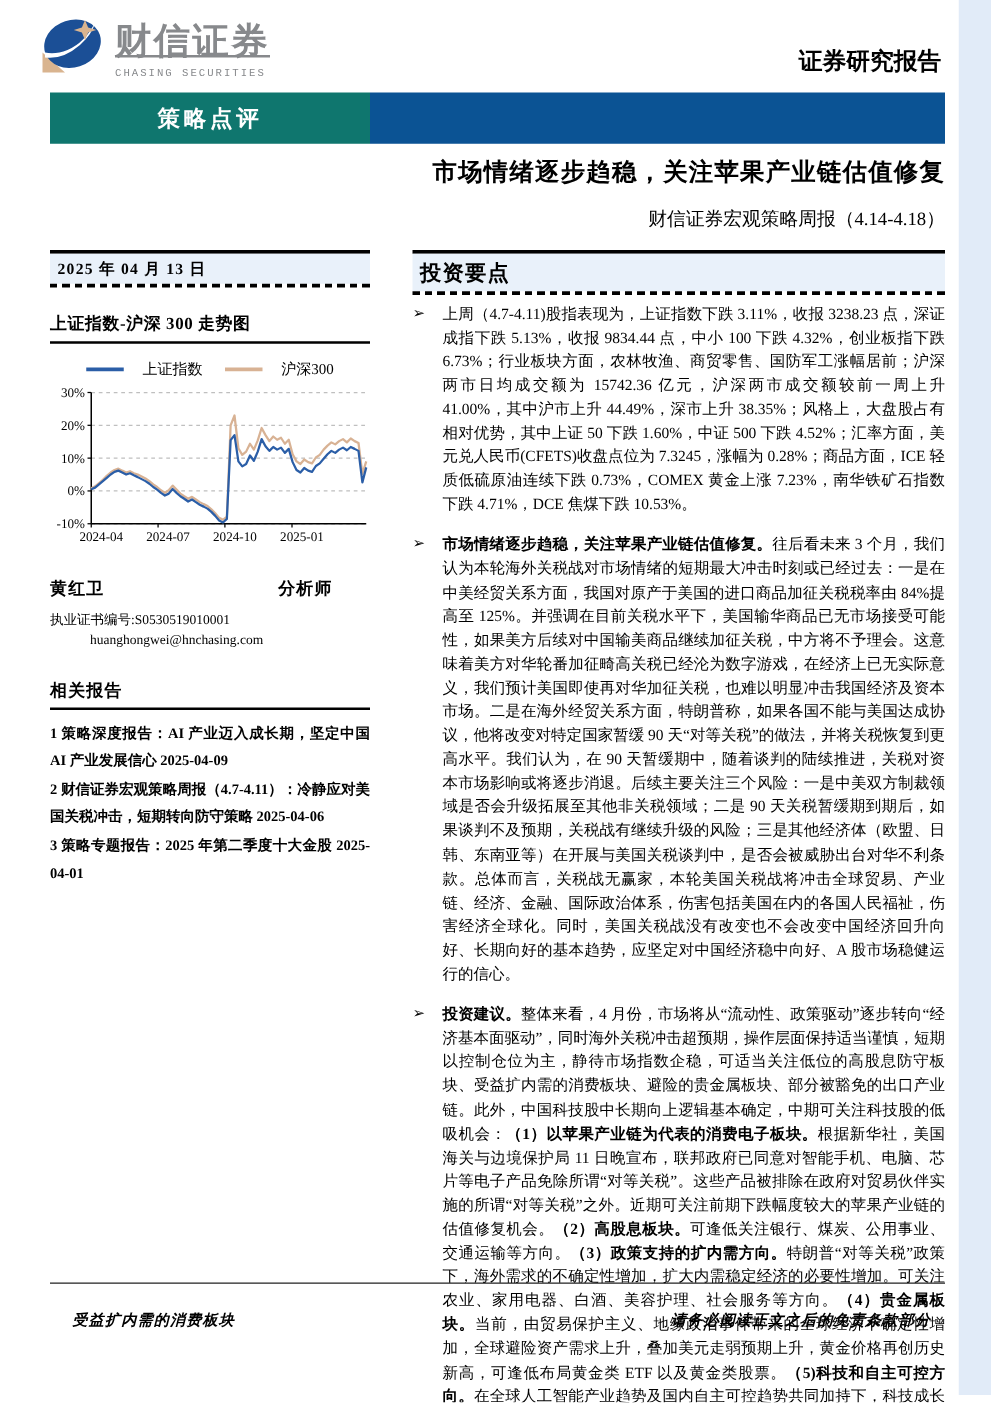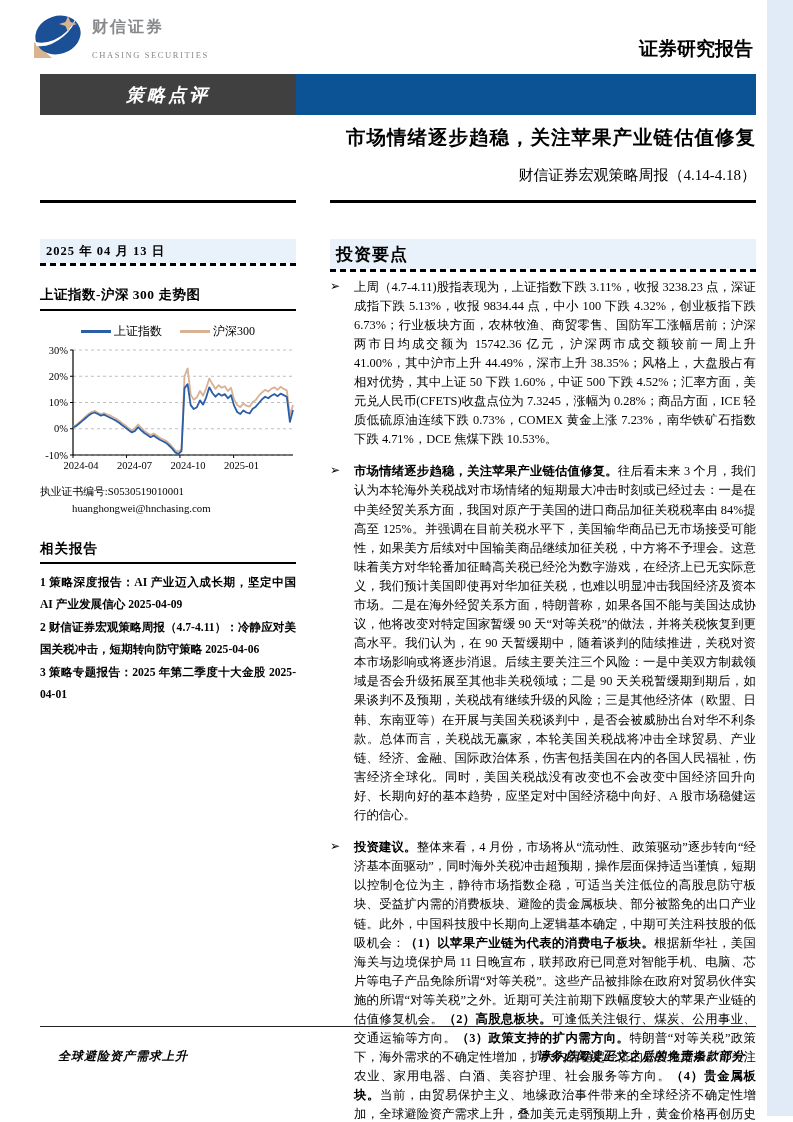--- a/index.html
+++ b/index.html
@@ -4,46 +4,46 @@
 <style>
   * { margin:0; padding:0; box-sizing:border-box; }
   html,body { background:#fff; }
   body { font-family:"Liberation Serif","DejaVu Serif",serif; color:#000; }
   .page { position:relative; width:793px; height:1122px; background:#fff; overflow:hidden; }
   .edge-strip { position:absolute; right:0; top:0; width:26px; height:1116px; background:#e1ebf8; }
 
   
   .logo { position:absolute; left:32px; top:12px; display:flex; align-items:center; }
   .logo-text { margin-left:8px; }
-  .logo-cn { font-family:"Liberation Sans","DejaVu Sans",sans-serif; font-size:16px; font-weight:bold; color:#87898c; letter-spacing:2px; }
-  .logo-en { font-family:Liberation Serif, serif; font-size:8.5px; color:#87898c; letter-spacing:1.6px; margin-top:12px; }
+  .logo-cn { font-family:"Liberation Sans","DejaVu Sans",sans-serif; font-size:29px; font-weight:bold; color:#87898c; letter-spacing:2px;text-decoration:underline; }
+  .logo-en { font-family:Liberation Mono, monospace; font-size:8.5px; color:#87898c; letter-spacing:1.6px; margin-top:1px; }
   .report-type { position:absolute; right:40px; top:36px; font-size:19px; font-weight:bold; }
 
   
   .banner { position:absolute; left:40px; top:74px; width:716px; height:41px; display:flex; }
-  .banner-light { width:256px; height:100%; background:#404040; color:#fff; display:flex; align-items:center; justify-content:center; font-size:18px; font-weight:bold; letter-spacing:3px;font-style:italic; }
+  .banner-light { width:256px; height:100%; background:#0f766e; color:#fff; display:flex; align-items:center; justify-content:center; font-size:18px; font-weight:bold; letter-spacing:3px; }
   .banner-dark { flex:1; height:100%; background:#0b5394; }
 
   .doc-title { position:absolute; left:240px; top:124px; width:516px; text-align:right; font-size:19.5px; font-weight:bold; letter-spacing:1px; }
   .doc-subtitle { position:absolute; left:340px; top:166px; width:416px; text-align:right; font-size:15px; font-weight:normal; }
 
   
   .col-left { position:absolute; left:40px; top:200px; width:256px; }
   .col-right { position:absolute; left:330px; top:200px; width:426px; }
 
   .rule-top { border-top:3px solid #000; }
-  .tinted-row { background:#e9f1fa; padding:4px 6px 3px 6px; font-weight:bold;margin-top:36px; }
+  .tinted-row { background:#e9f1fa; padding:4px 6px 3px 6px; font-weight:bold; }
   .dashes { height:2.5px; background-image:repeating-linear-gradient(90deg,#000 0 6px,transparent 6px 10px); }
 
   .date-row { font-size:12.5px; letter-spacing:1px; }
 
   .chart-block { margin-top:20px; }
   .chart-title { font-size:13.5px; font-weight:bold; padding-bottom:5px; border-bottom:2.5px solid #000; letter-spacing:0.5px; }
   .legend { display:flex; justify-content:center; gap:18px; margin-top:12px; font-size:12px; }
-  .legend-item { display:flex; align-items:center; gap:3px; }
+  .legend-item { display:flex; align-items:center; gap:15px; }
   .legend-swatch { width:30px; height:3px; }
   .chart-svg { display:block; margin-top:4px; }
 
   .analyst-row { display:flex; justify-content:space-between; padding-right:30px; margin-top:22px; font-size:13.5px; font-weight:bold; letter-spacing:1px; }
   .analyst-cert { margin-top:9px; font-size:10.8px; }
   .analyst-email { margin-top:3px; font-size:10.8px;margin-left:32px; }
 
   .related-header { margin-top:26px; font-size:13.5px; font-weight:bold; letter-spacing:1px; padding-bottom:4px; border-bottom:2.5px solid #000; }
   .related-list { margin-top:8px; font-size:11.6px; line-height:1.95; }
   .related-item { text-align:justify;font-weight:bold; }
@@ -131,20 +131,24 @@
           <text x="94.46000000000001" y="125" text-anchor="middle" font-size="10.5" font-family="Liberation Serif, DejaVu Serif, serif" fill="#000">2024-07</text>
           <line x1="139.92000000000002" y1="111" x2="139.92000000000002" y2="114" stroke="#000" stroke-width="1"></line>
           <text x="147.92000000000002" y="125" text-anchor="middle" font-size="10.5" font-family="Liberation Serif, DejaVu Serif, serif" fill="#000">2024-10</text>
           <line x1="193.6" y1="111" x2="193.6" y2="114" stroke="#000" stroke-width="1"></line>
           <text x="201.6" y="125" text-anchor="middle" font-size="10.5" font-family="Liberation Serif, DejaVu Serif, serif" fill="#000">2025-01</text>
           <polyline points="33.0,82.6 36.1,81.1 39.2,78.5 42.3,75.8 45.4,72.7 48.5,70.0 51.6,68.0 54.7,66.9 57.8,68.5 60.9,70.0 64.0,69.0 67.1,70.6 70.2,71.6 73.3,73.2 76.4,74.8 79.5,76.9 82.6,79.5 85.7,81.6 88.8,84.2 91.9,86.3 95.0,84.2 98.1,80.5 101.2,83.7 104.3,86.9 107.4,89.0 110.5,91.0 113.6,89.5 116.7,91.6 119.8,93.7 122.9,95.3 126.0,96.8 129.1,99.5 132.2,102.6 135.3,106.3 138.4,107.8 141.5,105.2 144.5,32.3 147.6,24.4 150.7,50.6 153.8,55.9 156.9,53.3 160.0,47.0 163.1,51.7 166.2,44.3 169.3,34.4 172.4,40.1 175.5,44.9 178.6,41.2 181.7,43.8 184.8,42.2 187.9,47.0 191.0,43.8 194.1,55.4 197.2,61.1 200.3,63.2 203.4,59.6 206.5,61.7 209.6,62.7 212.7,58.0 215.8,55.9 218.9,51.7 222.0,48.5 225.1,45.9 228.2,47.5 231.3,44.9 234.4,43.3 237.5,45.9 240.6,42.8 243.7,44.9 246.8,46.4 249.9,71.1 253.0,61.1" fill="none" stroke="#d8b294" stroke-width="1.8" stroke-linejoin="round"></polyline>
           <polyline points="33.0,83.4 36.1,82.1 39.2,79.5 42.3,76.9 45.4,74.3 48.5,71.6 51.6,69.5 54.7,68.5 57.8,70.0 60.9,71.6 64.0,70.6 67.1,72.2 70.2,73.7 73.3,75.3 76.4,76.9 79.5,79.0 82.6,81.6 85.7,83.7 88.8,86.3 91.9,88.4 95.0,86.9 98.1,83.2 101.2,86.3 104.3,89.0 107.4,91.0 110.5,93.2 113.6,91.6 116.7,93.7 119.8,95.8 122.9,97.3 126.0,98.9 129.1,101.5 132.2,104.7 135.3,108.4 138.4,110.0 141.5,107.1 144.5,44.1 147.6,40.1 150.7,61.1 153.8,65.1 156.9,63.2 160.0,56.4 163.1,60.6 166.2,53.3 169.3,43.3 172.4,49.0 175.5,52.7 178.6,49.6 181.7,51.7 184.8,50.1 187.9,54.3 191.0,51.1 194.1,61.7 197.2,68.0 200.3,70.0 203.4,66.4 206.5,68.5 209.6,69.5 212.7,64.8 215.8,62.7 218.9,59.0 222.0,55.4 225.1,52.7 228.2,54.3 231.3,51.7 234.4,50.1 237.5,52.2 240.6,49.6 243.7,51.1 246.8,52.7 249.9,77.9 253.0,65.9" fill="none" stroke="#2b5ea7" stroke-width="1.8" stroke-linejoin="round"></polyline>
         </svg>
     </div>
 
+    <div class="analyst-row">
+      <span>黄红卫</span>
+      <span>分析师</span>
+    </div>
     <div class="analyst-cert">执业证书编号:S0530519010001</div>
     <div class="analyst-email">huanghongwei@hnchasing.com</div>
 
     <div class="related-header">相关报告</div>
     <div class="related-list" id="related-list">
         <div class="related-item">1 策略深度报告：AI 产业迈入成长期，坚定中国 AI 产业发展信心 2025-04-09</div>
         <div class="related-item">2 财信证券宏观策略周报（4.7-4.11）：冷静应对美国关税冲击，短期转向防守策略 2025-04-06</div>
         <div class="related-item">3 策略专题报告：2025 年第二季度十大金股 2025-04-01</div>
       </div>
   </div>
@@ -163,15 +167,15 @@
           <div class="bullet-text"><span class="b">市场情绪逐步趋稳，关注苹果产业链估值修复。</span><span>往后看未来 3 个月，我们认为本轮海外关税战对市场情绪的短期最大冲击时刻或已经过去：一是在中美经贸关系方面，我国对原产于美国的进口商品加征关税税率由 84%提高至 125%。并强调在目前关税水平下，美国输华商品已无市场接受可能性，如果美方后续对中国输美商品继续加征关税，中方将不予理会。这意味着美方对华轮番加征畸高关税已经沦为数字游戏，在经济上已无实际意义，我们预计美国即使再对华加征关税，也难以明显冲击我国经济及资本市场。二是在海外经贸关系方面，特朗普称，如果各国不能与美国达成协议，他将改变对特定国家暂缓 90 天“对等关税”的做法，并将关税恢复到更高水平。我们认为，在 90 天暂缓期中，随着谈判的陆续推进，关税对资本市场影响或将逐步消退。后续主要关注三个风险：一是中美双方制裁领域是否会升级拓展至其他非关税领域；二是 90 天关税暂缓期到期后，如果谈判不及预期，关税战有继续升级的风险；三是其他经济体（欧盟、日韩、东南亚等）在开展与美国关税谈判中，是否会被威胁出台对华不利条款。总体而言，关税战无赢家，本轮美国关税战将冲击全球贸易、产业链、经济、金融、国际政治体系，伤害包括美国在内的各国人民福祉，伤害经济全球化。同时，美国关税战没有改变也不会改变中国经济回升向好、长期向好的基本趋势，应坚定对中国经济稳中向好、A 股市场稳健运行的信心。</span></div>
         </div>
         <div class="bullet">
           <span class="bullet-marker">➢</span>
           <div class="bullet-text"><span class="b">投资建议。</span><span>整体来看，4 月份，市场将从“流动性、政策驱动”逐步转向“经济基本面驱动”，同时海外关税冲击超预期，操作层面保持适当谨慎，短期以控制仓位为主，静待市场指数企稳，可适当关注低位的高股息防守板块、受益扩内需的消费板块、避险的贵金属板块、部分被豁免的出口产业链。此外，中国科技股中长期向上逻辑基本确定，中期可关注科技股的低吸机会：</span><span class="b">（1）以苹果产业链为代表的消费电子板块。</span><span>根据新华社，美国海关与边境保护局 11 日晚宣布，联邦政府已同意对智能手机、电脑、芯片等电子产品免除所谓“对等关税”。这些产品被排除在政府对贸易伙伴实施的所谓“对等关税”之外。近期可关注前期下跌幅度较大的苹果产业链的估值修复机会。</span><span class="b">（2）高股息板块。</span><span>可逢低关注银行、煤炭、公用事业、交通运输等方向。</span><span class="b">（3）政策支持的扩内需方向。</span><span>特朗普“对等关税”政策下，海外需求的不确定性增加，扩大内需稳定经济的必要性增加。可关注农业、家用电器、白酒、美容护理、社会服务等方向。</span><span class="b">（4）贵金属板块。</span><span>当前，由贸易保护主义、地缘政治事件带来的全球经济不确定性增加，全球避险资产需求上升，叠加美元走弱预期上升，黄金价格再创历史新高，可逢低布局黄金类 ETF 以及黄金类股票。</span><span class="b">（5)科技和自主可控方向。</span><span>在全球人工智能产业趋势及国内自主可控趋势共同加持下，科技成长将成为 2025 年以及更长时期的市场主线。仍可逢低关注国产算力、信创、华为鸿蒙生态、工业母机、国防军工等领域。</span></div>
         </div>
       </div>
   </div>
 
   <div class="footer-rule"></div>
-  <div class="footer-left">全球避险资产需求上升</div>
+  <div class="footer-left">受益扩内需的消费板块</div>
   <div class="footer-right">请务必阅读正文之后的免责条款部分</div>
 </div>
 
 </body></html>

